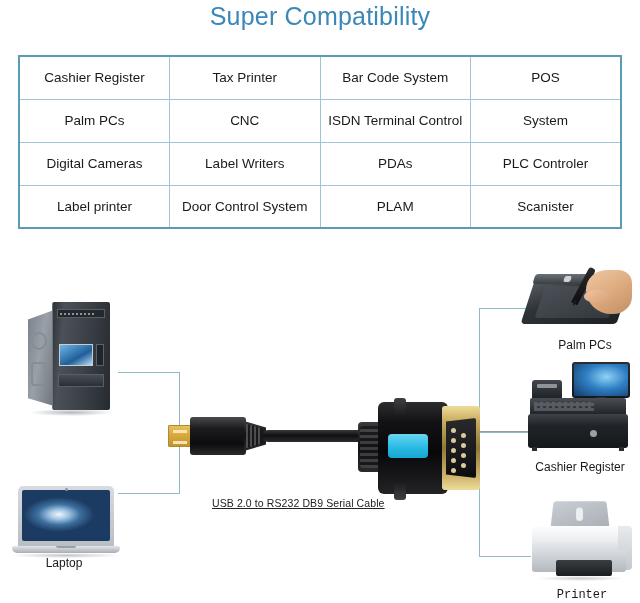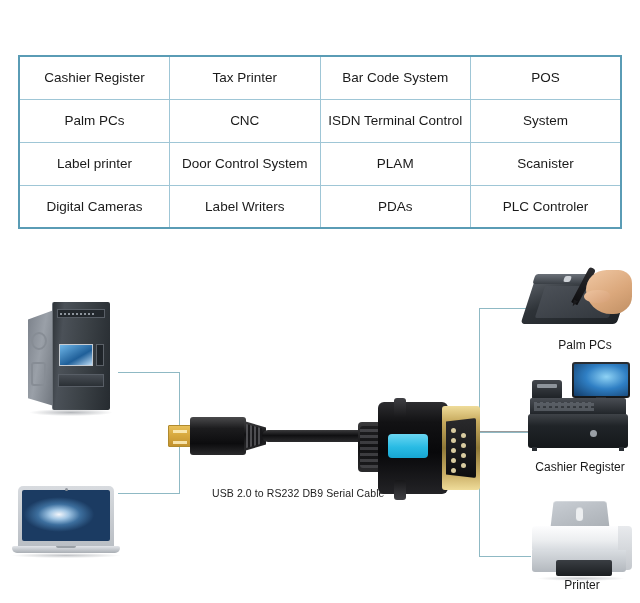--- a/index.html
+++ b/index.html
@@ -375,46 +375,47 @@
   .printer .shadow {
     position:absolute; left:8px; top:76px; width:86px; height:5px;
     background: radial-gradient(ellipse at center, rgba(120,125,132,.4), rgba(255,255,255,0) 72%);
   }
 </style>
 </head>
 <body>
 
 <div id="page">
 
+  <div class="title">Super Compatibility</div>
 
   <table class="compat-table">
     <tbody>
       <tr>
         <td>Cashier Register</td>
         <td>Tax Printer</td>
         <td>Bar Code System</td>
         <td>POS</td>
       </tr>
       <tr>
         <td>Palm PCs</td>
         <td>CNC</td>
         <td class="cell-2line">ISDN Terminal Control</td>
         <td>System</td>
       </tr>
       <tr>
+        <td>Digital Cameras</td>
+        <td>Label Writers</td>
+        <td>PDAs</td>
+        <td>PLC Controler</td>
+      </tr>
+      <tr>
         <td>Label printer</td>
         <td>Door Control System</td>
         <td>PLAM</td>
         <td>Scanister</td>
-      </tr>
-      <tr>
-        <td>Digital Cameras</td>
-        <td>Label Writers</td>
-        <td>PDAs</td>
-        <td>PLC Controler</td>
       </tr>
     </tbody>
   </table>
 
   <div class="diagram">
 
     <div class="conn-line h" style="left:118px; top:122px; width:62px;"></div>
     <div class="conn-line h" style="left:118px; top:243px; width:62px;"></div>
     <div class="conn-line v" style="left:179px; top:122px; height:122px;"></div>
 
@@ -437,20 +438,21 @@
     </div>
 
     <div class="laptop">
       <div class="lid">
         <div class="screen"></div>
       </div>
       <div class="notch"></div>
       <div class="base"></div>
       <div class="shadow"></div>
     </div>
+    <div class="dev-label" style="left:8px; top:306px; width:112px;">Laptop</div>
 
     <div class="cable-assembly">
       <div class="usb-plug"></div>
       <div class="usb-body"></div>
       <div class="usb-taper"></div>
       <div class="usb-grip"></div>
       <div class="cord"></div>
 
       <div class="db9">
         <div class="boot"></div>
@@ -466,21 +468,21 @@
           <i style="left:1px;  top:22px;"></i>
           <i style="left:1px;  top:32px;"></i>
           <i style="left:1px;  top:42px;"></i>
           <i style="left:11px; top:7px;"></i>
           <i style="left:11px; top:17px;"></i>
           <i style="left:11px; top:27px;"></i>
           <i style="left:11px; top:37px;"></i>
         </div>
       </div>
     </div>
-    <div class="cable-label" style="left:212px; top:237px;">USB 2.0 to RS232 DB9 Serial Cable</div>
+    <div class="cable-label" style="left:212px; top:247px;text-decoration:underline;">USB 2.0 to RS232 DB9 Serial Cable</div>
 
     <div class="tablet">
       <div class="pad"></div>
       <div class="strip"></div>
       <div class="btn"></div>
       <div class="surface"></div>
       <div class="pen"></div>
       <div class="hand"></div>
       <div class="finger"></div>
     </div>
@@ -503,16 +505,16 @@
 
     <div class="printer">
       <div class="tray"></div>
       <div class="top"></div>
       <div class="right-col"></div>
       <div class="slot"></div>
       <div class="body"></div>
       <div class="out"></div>
       <div class="shadow"></div>
     </div>
-    <div class="dev-label" style="left:534px; top:328px; width:96px;">Printer</div>
+    <div class="dev-label" style="left:534px; top:338px; width:96px;font-family:Liberation Mono, monospace;">Printer</div>
 
   </div>
 </div>
 
 </body></html>

